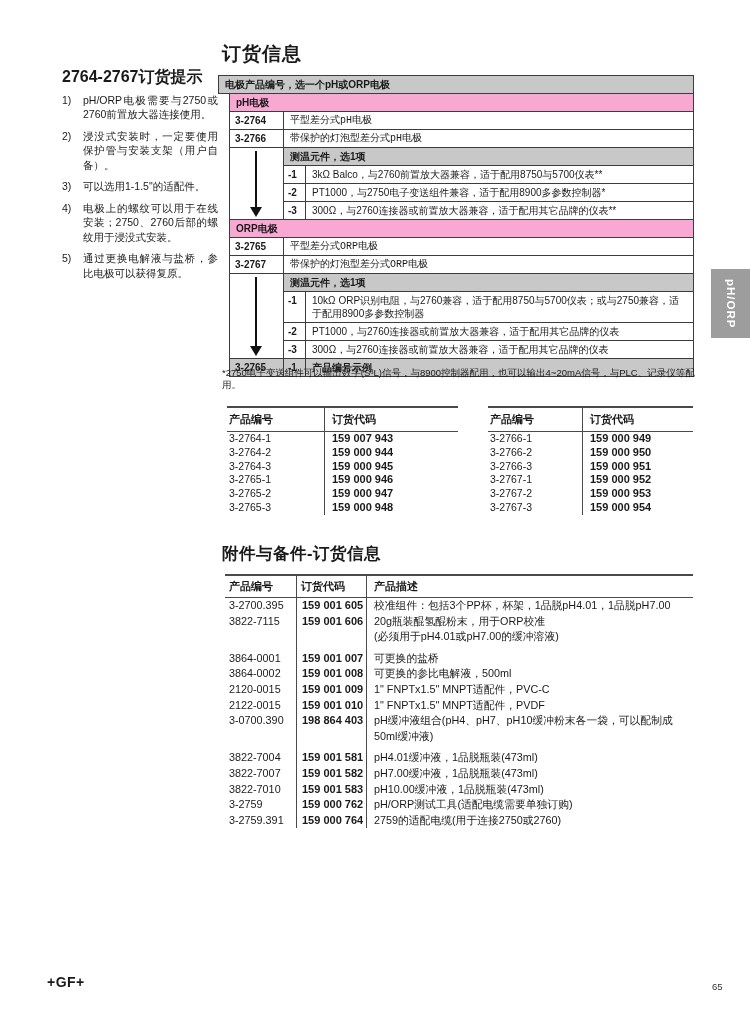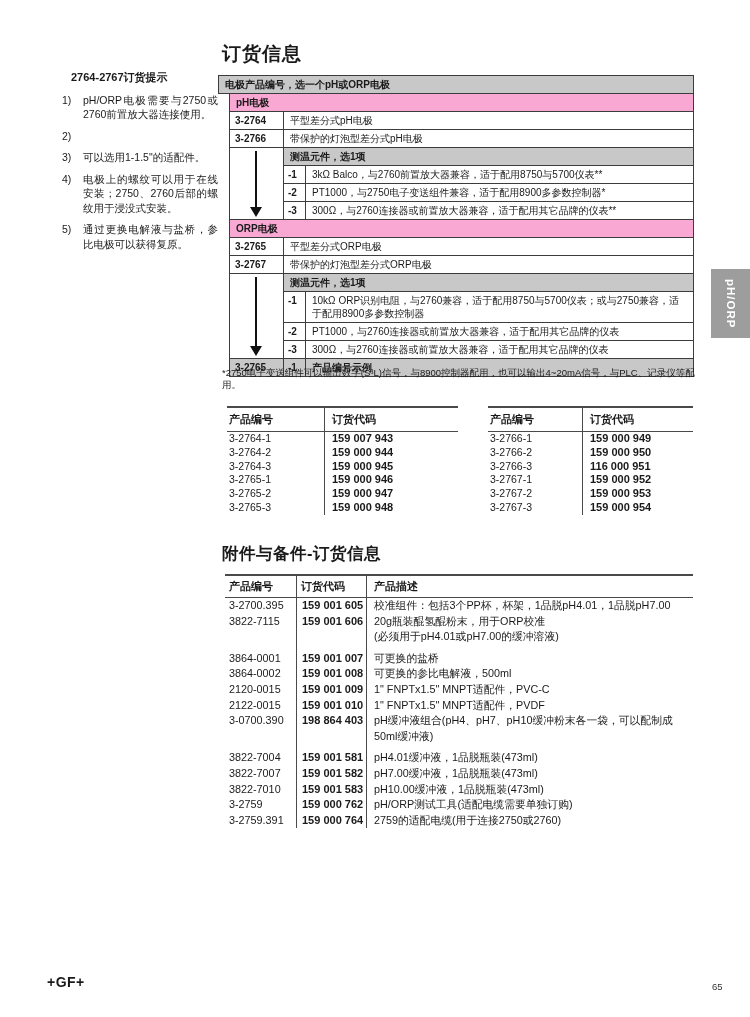--- a/index.html
+++ b/index.html
@@ -5,36 +5,36 @@
   * { margin:0; padding:0; box-sizing:border-box; }
   html,body { background:#e8e8e8; }
   .page {
     position:relative; width:750px; height:1017px; background:#ffffff;
     font-family:"Liberation Sans","DejaVu Sans",sans-serif; color:#1a1a1a;
     margin:0 auto; overflow:hidden;
   }
 
   
   .notes { position:absolute; left:62px; top:70px; width:156px; font-size:10.5px; line-height:14.5px; }
-  .notes-title { font-weight:700; font-size:11px; margin-bottom:8px;margin-left:9px; }
+  .notes-title { font-weight:700; font-size:16px; margin-bottom:8px; }
   .note-item { display:flex; margin-bottom:7px; }
   .note-num { width:21px; flex:none; }
   .note-text { flex:1; text-align:justify; }
 
   
   .main-title { position:absolute; left:222px; top:41px; font-size:19px; font-weight:700; letter-spacing:1px; }
 
   
   .etable { position:absolute; left:218px; top:75px; width:476px; font-size:10px; line-height:13px; }
   .et-header { background:#c8c8c8; border:1px solid #3c3c3c; font-weight:700; padding:2px 6px; min-height:16px; }
   .et-inner { margin-left:11px; border-left:1px solid #3c3c3c; border-right:1px solid #3c3c3c; border-bottom:1px solid #3c3c3c; }
   .row { display:flex; border-bottom:1px solid #3c3c3c; min-height:16px; }
   .gh { background:#f9a8d4; font-weight:700; padding:2px 6px; border-bottom:1px solid #3c3c3c; min-height:16px; }
   .c1 { width:54px; flex:none; border-right:1px solid #3c3c3c; font-weight:700; padding:2px 5px; }
-  .c2 { flex:1; padding:2px 6px; }
+  .c2 { flex:1; padding:2px 6px;font-family:Liberation Mono, monospace; }
   .temp-block { display:flex; border-bottom:1px solid #3c3c3c; }
   .arrow-cell { width:54px; flex:none; border-right:1px solid #3c3c3c; position:relative; }
   .arrow-line { position:absolute; left:25px; top:3px; bottom:11px; width:2px; background:#111; }
   .arrow-head { position:absolute; left:20px; bottom:2px; width:0; height:0;
                 border-left:6px solid transparent; border-right:6px solid transparent; border-top:10px solid #111; }
   .temp-rows { flex:1; }
   .th-row { background:#c8c8c8; font-weight:700; padding:2px 6px; border-bottom:1px solid #3c3c3c; min-height:16px; }
   .opt { display:flex; border-bottom:1px solid #3c3c3c; min-height:16px; }
   .opt:last-child { border-bottom:none; }
   .o1 { width:22px; flex:none; border-right:1px solid #3c3c3c; font-weight:700; padding:2px 4px; }
@@ -88,20 +88,21 @@
 <div class="page">
 
   <div class="notes">
     <div class="notes-title">2764-2767订货提示</div>
     <div class="note-item">
       <span class="note-num">1)</span>
       <span class="note-text">pH/ORP电极需要与2750或2760前置放大器连接使用。</span>
     </div>
     <div class="note-item">
       <span class="note-num">2)</span>
+      <span class="note-text">浸没式安装时，一定要使用保护管与安装支架（用户自备）。</span>
     </div>
     <div class="note-item">
       <span class="note-num">3)</span>
       <span class="note-text">可以选用1-1.5"的适配件。</span>
     </div>
     <div class="note-item">
       <span class="note-num">4)</span>
       <span class="note-text">电极上的螺纹可以用于在线安装；2750、2760后部的螺纹用于浸没式安装。</span>
     </div>
     <div class="note-item">
@@ -229,21 +230,21 @@
     <div class="ct-row">
         <div class="ct-c1">3-2766-1</div>
         <div class="ct-c2">159 000 949</div>
       </div>
     <div class="ct-row">
         <div class="ct-c1">3-2766-2</div>
         <div class="ct-c2">159 000 950</div>
       </div>
     <div class="ct-row">
         <div class="ct-c1">3-2766-3</div>
-        <div class="ct-c2">116 000 951</div>
+        <div class="ct-c2">159 000 951</div>
       </div>
     <div class="ct-row">
         <div class="ct-c1">3-2767-1</div>
         <div class="ct-c2">159 000 952</div>
       </div>
     <div class="ct-row">
         <div class="ct-c1">3-2767-2</div>
         <div class="ct-c2">159 000 953</div>
       </div>
     <div class="ct-row">

